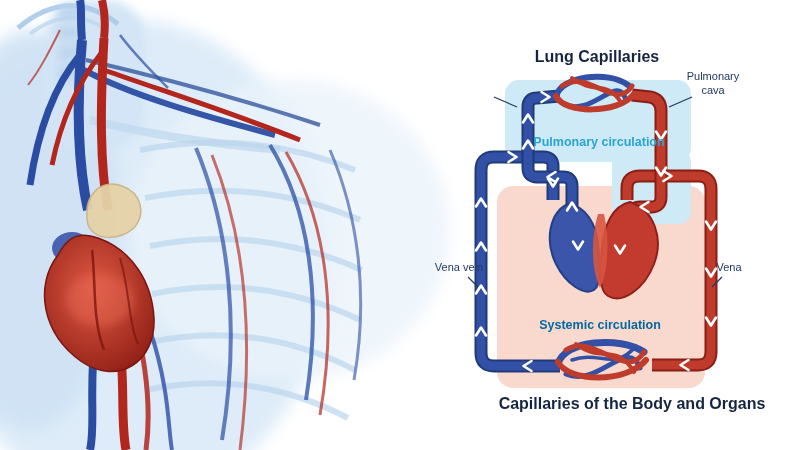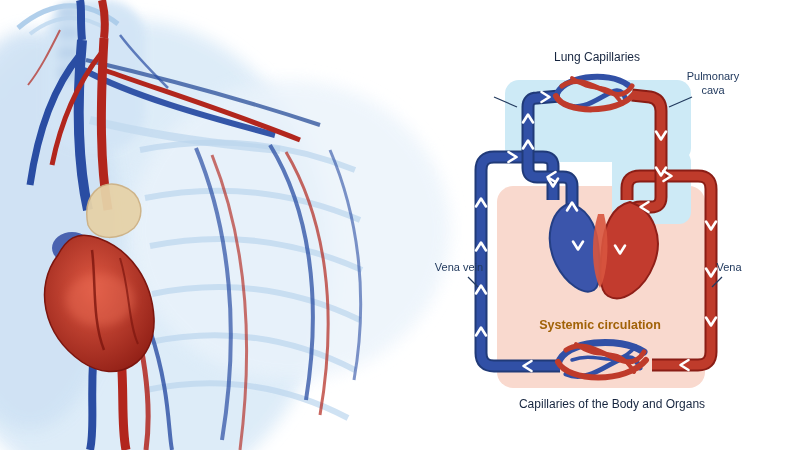--- a/index.html
+++ b/index.html
@@ -3,23 +3,23 @@
 <meta charset="utf-8">
 <style>
   html,body{margin:0;padding:0;background:#fff;}
   #stage{position:relative;width:800px;height:450px;overflow:hidden;background:#fff;
          font-family:"Liberation Sans", sans-serif;}
   #art{position:absolute;left:0;top:0;}
   .lbl{position:absolute;transform:translate(-50%,-50%);color:#223a5e;font-size:11px;
        line-height:1.25;text-align:center;}
   .lbl.wrap{width:76px;}
   .lbl.nowrap{white-space:nowrap;}
-  .lbl.title{font-weight:normal;font-size:12px;color:#16253f;white-space:nowrap;}
+  .lbl.title{font-weight:bold;font-size:16px;color:#16253f;white-space:nowrap;}
   .lbl.pulm{font-weight:bold;font-size:12.5px;color:#2aa3d1;white-space:nowrap;}
-  .lbl.syst{font-weight:bold;font-size:12.5px;color:#a16207;white-space:nowrap;text-align:right;}
+  .lbl.syst{font-weight:bold;font-size:12.5px;color:#0369a1;white-space:nowrap;text-align:right;}
 </style>
 </head>
 <body>
 
 <div id="stage">
 
 <svg id="art" width="800" height="450" viewBox="0 0 800 450">
   <defs>
     <filter id="blur8" x="-40%" y="-40%" width="180%" height="180%">
           <feGaussianBlur stdDeviation="8"></feGaussianBlur>
@@ -166,18 +166,19 @@
       <line x1="494" y1="97" x2="517" y2="107"></line>
       <line x1="692" y1="97" x2="669" y2="107"></line>
       <line x1="468" y1="277" x2="478" y2="287"></line>
       <line x1="722" y1="277" x2="712" y2="287"></line>
     </g>
   </g>
 </svg>
 
 <div class="lbl title" style="left:597px;top:57px">Lung Capillaries</div>
 <div class="lbl wrap" style="left:713px;top:84px">Pulmonary cava</div>
+<div class="lbl pulm" style="left:599px;top:143px">Pulmonary circulation</div>
 <div class="lbl nowrap" style="left:459px;top:268px">Vena vein</div>
 <div class="lbl nowrap" style="left:729px;top:268px">Vena</div>
 <div class="lbl syst" style="left:600px;top:326px">Systemic circulation</div>
-<div class="lbl title" style="left:612px;top:404px">Capillaries of the Body and Organs</div>
+<div class="lbl title" style="left:632px;top:404px">Capillaries of the Body and Organs</div>
 
 </div>
 
 </body></html>

